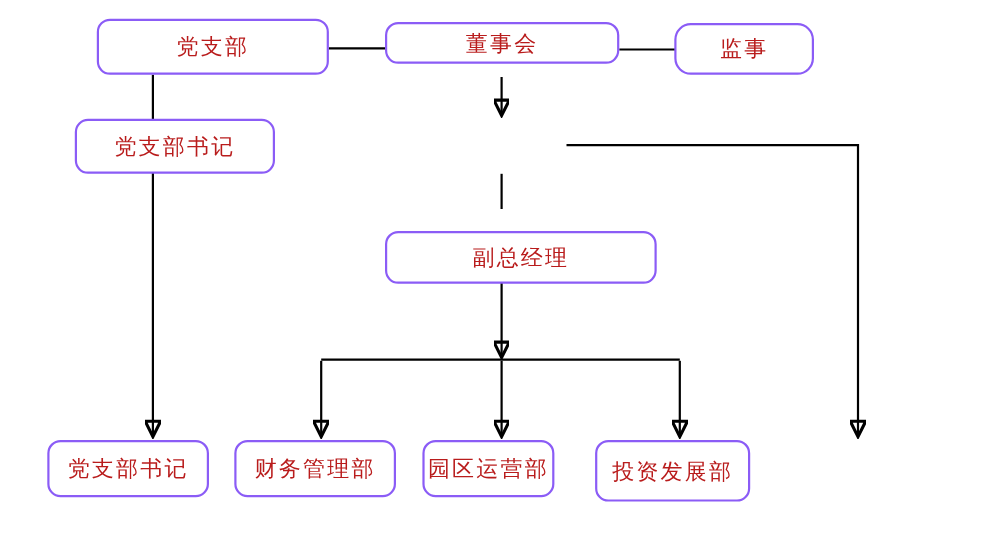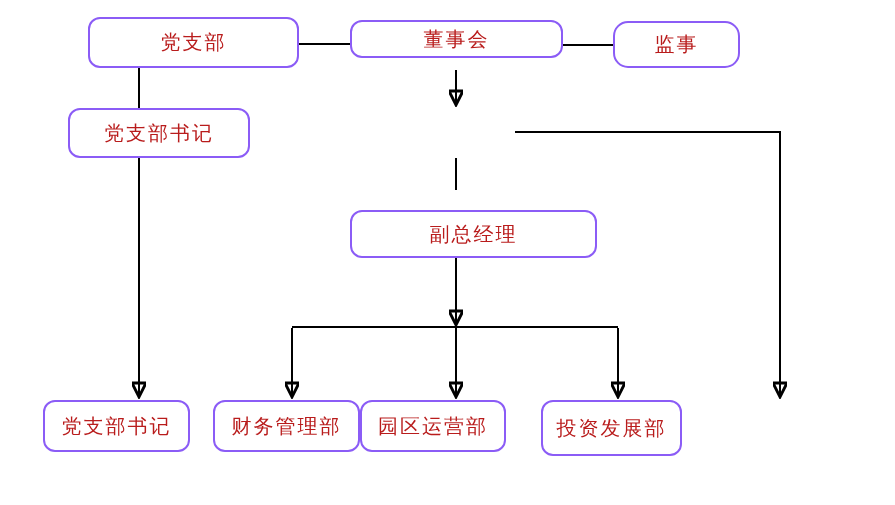--- a/index.html
+++ b/index.html
@@ -75,18 +75,18 @@
 
   <div class="node" style="left:68px;  top:108px; width:182px; height:50px;">党支部书记</div>
 
 
   <div class="node" style="left:350px; top:190px; width:247px; height:48px;margin-top:20px;">副总经理</div>
 
   <div class="node" style="left:43px;  top:400px; width:147px; height:52px;">党支部书记</div>
 
   <div class="node" style="left:213px; top:400px; width:147px; height:52px;">财务管理部</div>
 
-  <div class="node" style="left:360px; top:400px; width:146px; height:52px;">园区运营部</div>
+  <div class="node" style="left:384px; top:400px; width:120px; height:52px;">园区运营部</div>
 
   <div class="node" style="left:541px; top:400px; width:141px; height:56px;">投资发展部</div>
 
 
 </div>
 
 </body></html>

